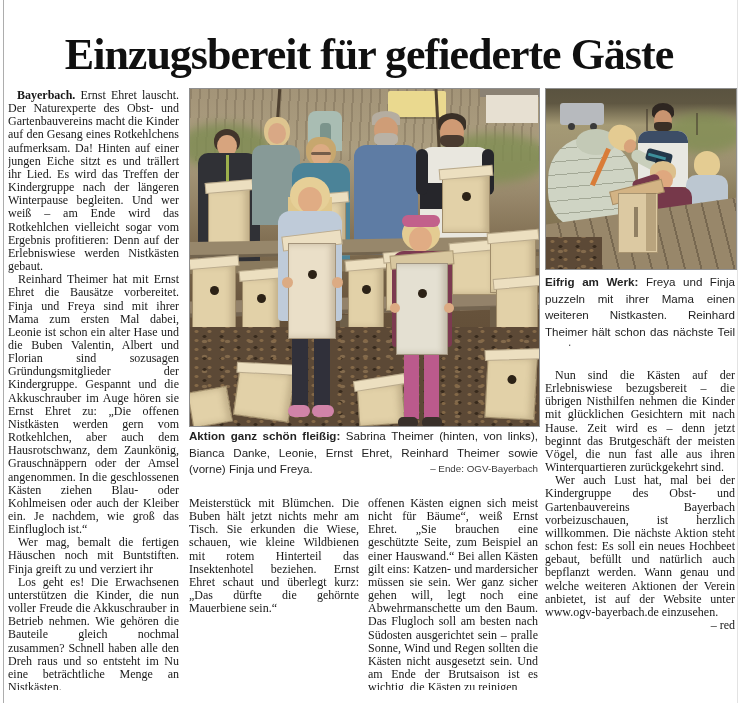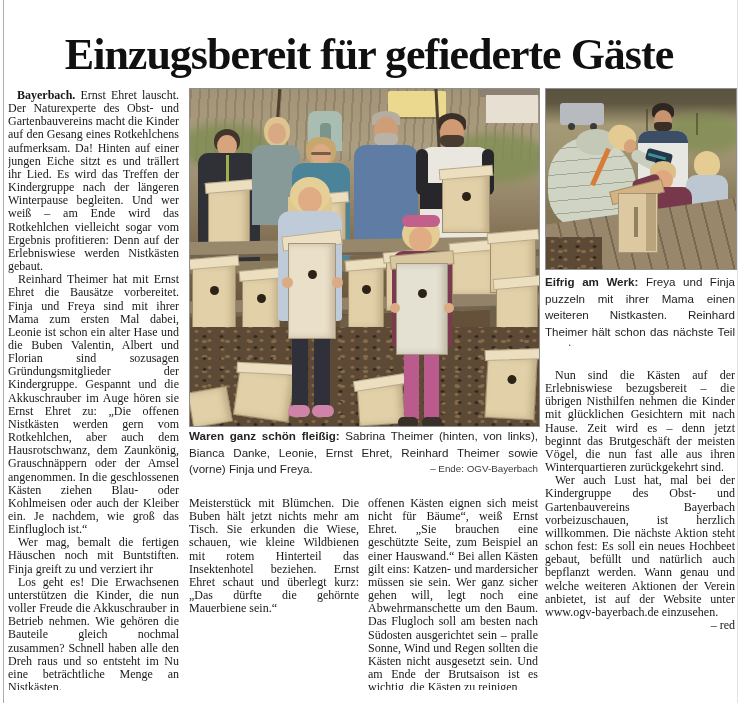--- a/index.html
+++ b/index.html
@@ -134,21 +134,21 @@
     <div class="a" style="left:234px;top:258px;width:15px;height:72px;background:#bb5a8c;"></div>
     <div class="a" style="left:208px;top:328px;width:20px;height:11px;background:#39302a;border-radius:5px;"></div>
     <div class="a" style="left:232px;top:328px;width:20px;height:11px;background:#39302a;border-radius:5px;"></div>
     <div class="a" style="left:200px;top:164px;width:62px;height:12px;background:#d8c79f;transform:rotate(-5deg);border:1px solid rgba(92,72,44,.35);"></div>
     <div class="bh hole" style="left:206px;top:174px;width:50px;height:90px;background:#e4e0d2;"></div>
     <div class="a" style="left:200px;top:214px;width:10px;height:10px;background:#dcab83;border-radius:50%;"></div>
     <div class="a" style="left:254px;top:214px;width:10px;height:10px;background:#dcab83;border-radius:50%;"></div>
   </figure>
 
   <div class="cap" style="left:189px;top:428px;width:349px;height:66px;">
-    <span class="cl">Waren ganz schön fleißig:</span><span> Sabrina Theimer (hinten, von links), Bianca Danke, Leonie, Ernst Ehret, Reinhard Theimer sowie (vorne) Finja und Freya.</span>
+    <span class="cl">Aktion ganz schön fleißig:</span><span> Sabrina Theimer (hinten, von links), Bianca Danke, Leonie, Ernst Ehret, Reinhard Theimer sowie (vorne) Finja und Freya.</span>
     <span class="credit">– Ende: OGV-Bayerbach</span>
   </div>
 
   <figure class="ph" style="left:545px;top:88px;width:190px;height:180px;">
     <div class="a" style="left:0;top:0;width:190px;height:180px;background:linear-gradient(180deg,#5a5340 0%,#5f5742 8%,#a59a75 20%,#9c9070 42%,#887a58 62%,#79694b 100%);"></div>
     <div class="a" style="left:14px;top:14px;width:44px;height:22px;background:#b7babe;border-radius:3px;"></div>
     <div class="a" style="left:22px;top:34px;width:7px;height:7px;background:#3a3a3a;border-radius:50%;"></div>
     <div class="a" style="left:44px;top:34px;width:7px;height:7px;background:#3a3a3a;border-radius:50%;"></div>
     <div class="a" style="left:118px;top:24px;width:80px;height:40px;background:#7f8d52;border-radius:50%;filter:blur(5px);opacity:.75;"></div>
     <div class="a" style="left:100px;top:20px;width:2px;height:26px;background:rgba(60,50,40,.5);"></div>

